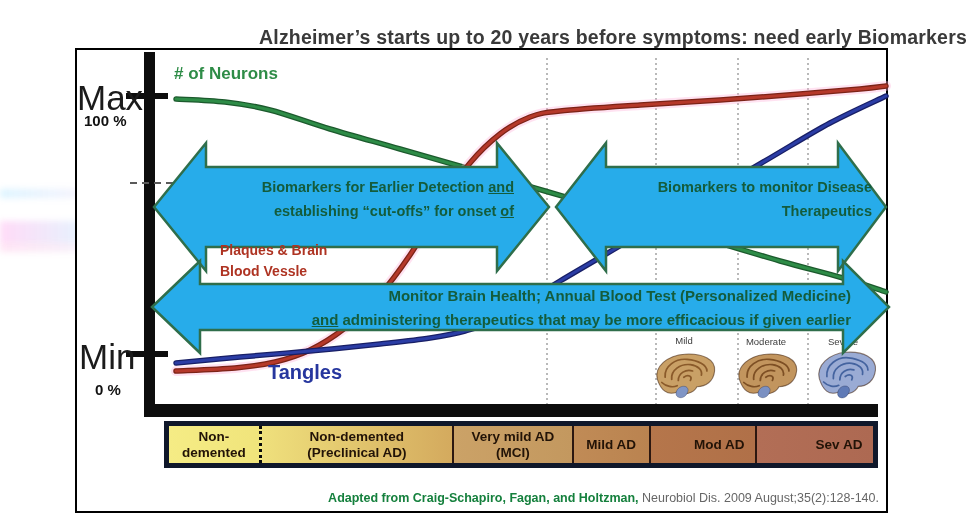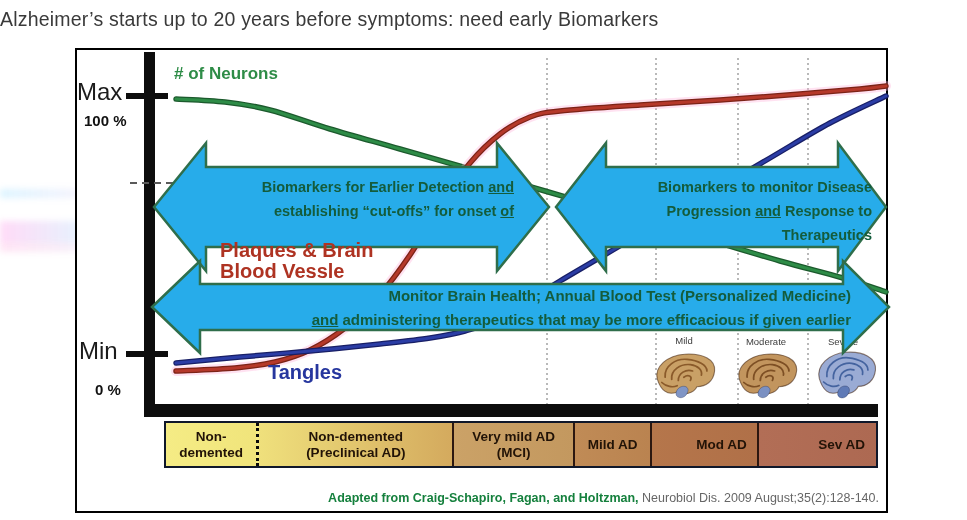--- a/index.html
+++ b/index.html
@@ -1,34 +1,34 @@
 <!DOCTYPE html>
 <html style="--arrow-fill: #27acea; --arrow-border: #2f6e4b; --arrow-text: #145c3c; --neurons-color: #2e8c47; --plaques-color: #ae3322; --tangles-color: #26369e; --axis-color: #0d0d0d; --grid-color: #8b8b8b;"><head>
 <meta charset="utf-8">
 <style>
   html,body{margin:0;padding:0;background:#fff;}
   .page{position:relative;width:967px;height:520px;background:#fff;overflow:hidden;
         font-family:"Liberation Sans",sans-serif;}
-  .title{position:absolute;top:8px;left:0;width:100%;text-align:left;
-         font-size:19.5px;font-weight:normal;color:#3a3a3a;letter-spacing:.2px;z-index:4;}
+  .title{position:absolute;top:26px;left:0;width:100%;text-align:right;
+         font-size:19.5px;font-weight:bold;color:#3a3a3a;letter-spacing:.2px;z-index:4;}
   .frame{position:absolute;left:75px;top:48px;width:809px;height:461px;
          border:2px solid #000;background:#fff;z-index:2;}
   svg.gfx{position:absolute;left:0;top:0;z-index:3;}
   .txt{position:absolute;z-index:4;}
-  .max-label,.min-label{font-size:24px;color:#1b1b1b;}
+  .max-label,.min-label{font-size:35px;color:#1b1b1b;}
   .pct{font-size:15px;font-weight:bold;color:#111;}
   .neurons-label{font-size:17px;font-weight:bold;color:var(--neurons-color);}
-  .plaques-label{font-size:20px;font-weight:bold;color:var(--plaques-color);line-height:21px;}
+  .plaques-label{font-size:14px;font-weight:bold;color:var(--plaques-color);line-height:21px;}
   .tangles-label{font-size:20px;font-weight:bold;color:var(--tangles-color);}
   .arrow-text{position:absolute;z-index:4;text-align:right;font-weight:bold;
               color:var(--arrow-text);font-size:14.5px;line-height:24px;}
   .arrow-text.wide{font-size:15px;}
   .arrow-text .u{text-decoration:underline;}
   .stage-bar{position:absolute;left:164px;top:421px;width:714px;height:47px;
-             border:2px solid #0f172a;display:flex;z-index:4;box-sizing:border-box;}
+             border:5px solid #0f172a;display:flex;z-index:4;box-sizing:border-box;}
   .stage{display:flex;flex-direction:column;justify-content:center;align-items:center;
          font-size:13.5px;font-weight:bold;color:#221307;line-height:1.12;text-align:center;
          border-right:2px solid #2c1710;min-width:0;}
   .stage:last-child{border-right:none;padding-left:48px;}
   .stage.dotted{border-right:3px dotted #0a0a0a;}
   .citation{position:absolute;right:88px;top:491px;z-index:4;font-size:12.5px;white-space:nowrap;}
   .cit-bold{font-weight:bold;color:#15803d;}
   .cit-norm{color:#666;}
   .brain-label{font-size:9.5px;fill:#3c3c3c;text-anchor:middle;
                font-family:"Liberation Sans",sans-serif;}
@@ -124,21 +124,20 @@
     <div>Blood Vessle</div>
   </div>
   <div class="txt tangles-label" style="left:268px;top:361px;">Tangles</div>
 
   <div class="arrow-text" style="left:189px;top:175px;width:325px;">
     <div><span>Biomarkers for Earlier Detection </span><span class="u">and</span></div>
     <div><span>establishing “cut-offs” for onset </span><span class="u">of</span></div>
   </div>
   <div class="arrow-text" style="left:572px;top:175px;width:300px;">
     <div><span>Biomarkers to monitor Disease</span></div>
-    <div><span>Progression </span><span class="u">and</span><span> Response to</span></div>
     <div><span>Therapeutics</span></div>
   </div>
   <div class="arrow-text wide" style="left:191px;top:284px;width:660px;">
     <div><span>Monitor Brain Health; Annual Blood Test (Personalized Medicine)</span></div>
     <div><span class="u">and</span><span> administering therapeutics that may be more efficacious if given earlier</span></div>
   </div>
 
   <div class="stage-bar" id="stage-bar">
       <div class="stage dotted" style="flex-grow: 84; background: linear-gradient(90deg, rgb(245, 236, 133), rgb(240, 228, 123));">
         <div>Non-</div>

